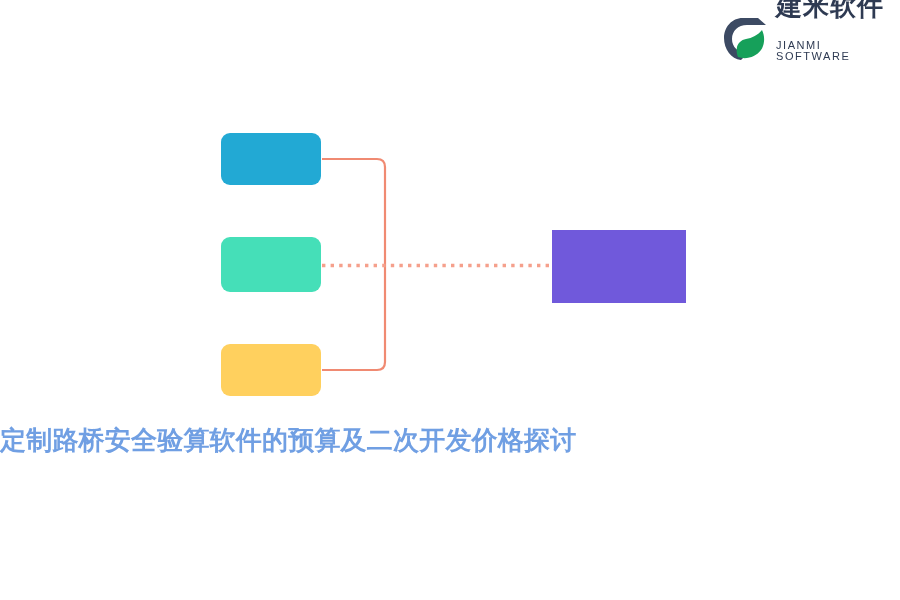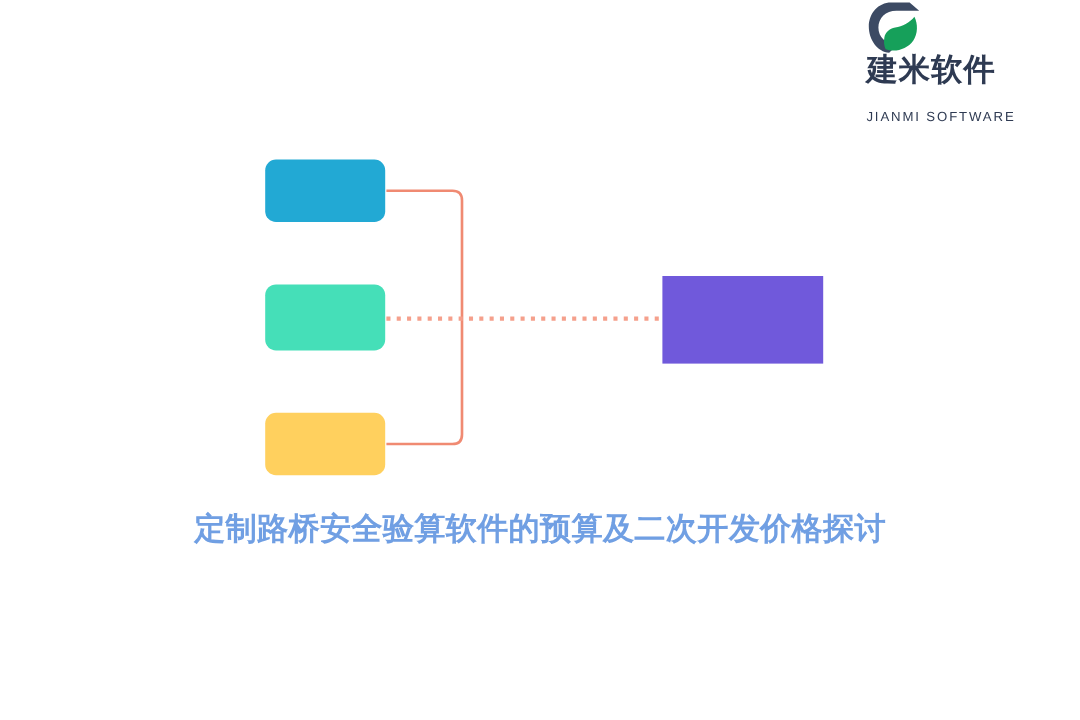--- a/index.html
+++ b/index.html
@@ -11,27 +11,26 @@
     height: 600px;
     background: #ffffff;
     font-family: "Liberation Sans", "DejaVu Sans", sans-serif;
     overflow: hidden;
     position: relative;
   }
 
   
   #brand-logo {
     position: absolute;
-    top: 0px;
+    top: 12px;
     left: 722px;
     width: 170px;
     height: 50px;
     display: flex;
-    align-items: flex-start;
-    flex-direction: column;
+    align-items: flex-end;
   }
   #brand-mark {
     width: 48px;
     height: 46px;
     position: relative;
     flex: 0 0 auto;
     margin-right: 6px;
   }
   #brand-text-block {
     display: flex;
@@ -85,21 +84,20 @@
     height: 600px;
     pointer-events: none;
   }
 
   
   #page-title {
     position: absolute;
     left: 0;
     top: 423px;
     width: 900px;
-    text-align: center;
     font-size: 26px;
     font-weight: bold;
     color: #709fe3;
     font-family: "DejaVu Sans", "Liberation Sans", sans-serif;
     letter-spacing: 0.2px;
     white-space: nowrap;
   }
 </style>
 </head>
 <body>

